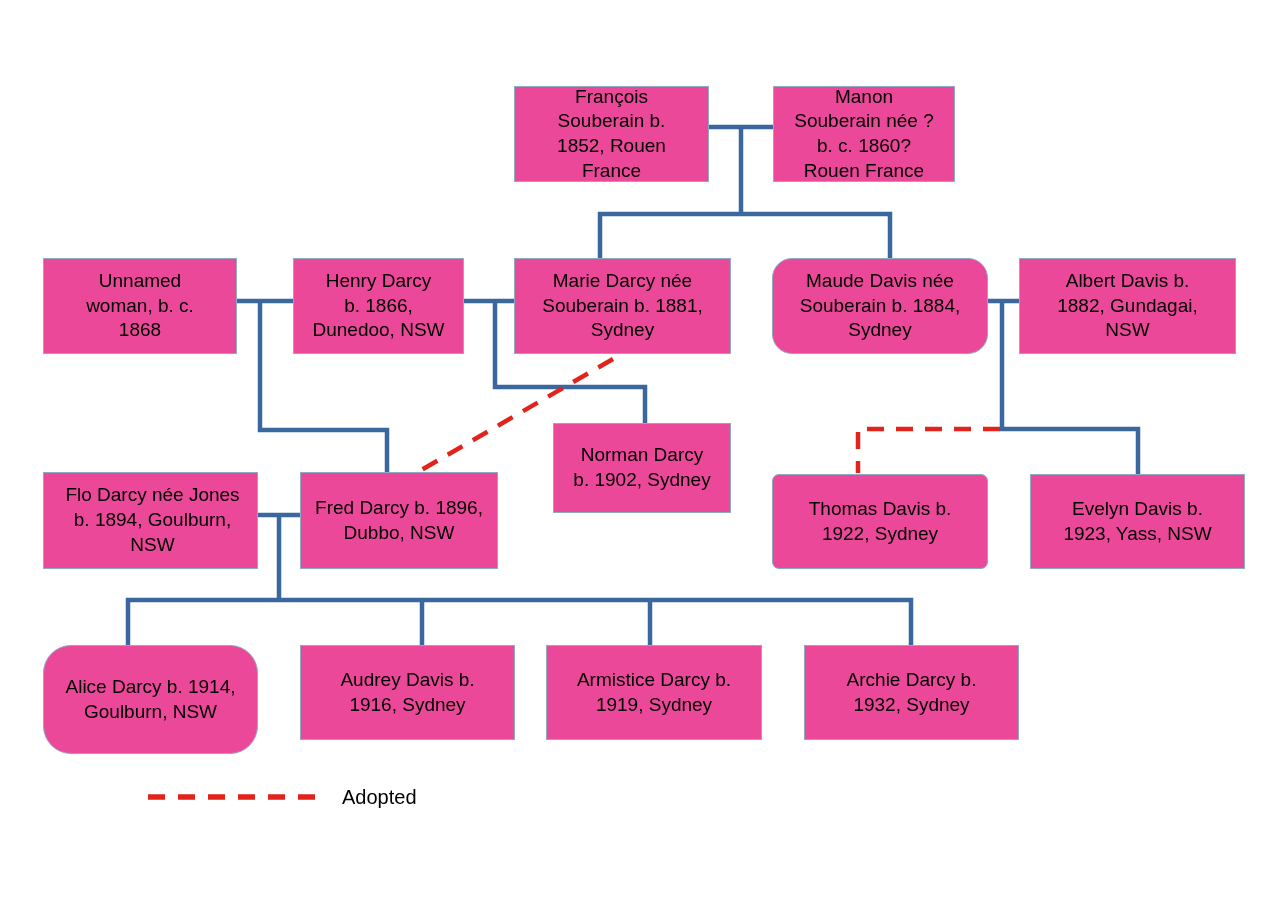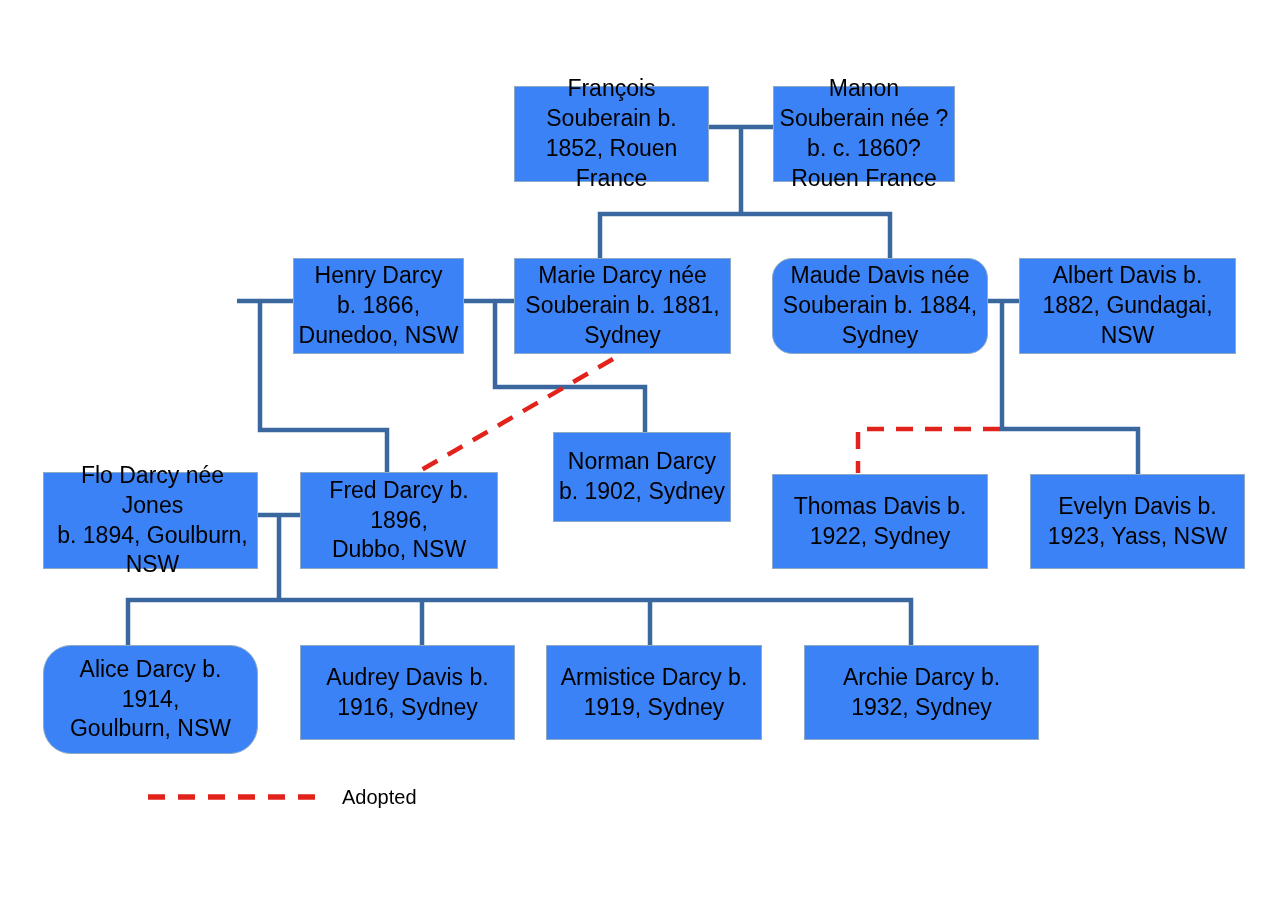--- a/index.html
+++ b/index.html
@@ -41,27 +41,27 @@
   .legend-red-line {
     stroke: var(--adopted-line);
     stroke-width: 5.5;
     fill: none;
     stroke-dasharray: 17 13;
   }
   .person-box {
     position: absolute;
     box-sizing: border-box;
     border: 1.5px solid var(--box-border);
-    background: #3b82f6;
+    background: #ec4899;
     display: flex;
     align-items: center;
     justify-content: center;
     text-align: center;
     color: var(--text-color);
-    font-size: 23px;
+    font-size: 19px;
     line-height: 1.3;
     padding: 2px 4px;
   }
   .person-label {
     white-space: pre-line;
   }
   .legend-label {
     position: absolute;
     left: 342px;
     top: 786px;
@@ -99,20 +99,25 @@
 1852, Rouen
 France</span>
   </div>
   <div class="person-box" style="left:773px; top:86px; width:182px; height:96px;">
     <span class="person-label">Manon
 Souberain née ?
 b. c. 1860?
 Rouen France</span>
   </div>
 
+  <div class="person-box" style="left:43px; top:258px; width:194px; height:96px;">
+    <span class="person-label">Unnamed
+woman, b. c.
+1868</span>
+  </div>
   <div class="person-box" style="left:293px; top:258px; width:171px; height:96px;">
     <span class="person-label">Henry Darcy
 b. 1866,
 Dunedoo, NSW</span>
   </div>
   <div class="person-box" style="left:514px; top:258px; width:217px; height:96px;">
     <span class="person-label">Marie Darcy née
 Souberain b. 1881,
 Sydney</span>
   </div>
@@ -129,45 +134,45 @@
 
   <div class="person-box" style="left:43px; top:472px; width:215px; height:97px;padding-left:8px;">
     <span class="person-label">Flo Darcy née Jones
 b. 1894, Goulburn,
 NSW</span>
   </div>
   <div class="person-box" style="left:300px; top:472px; width:198px; height:97px;">
     <span class="person-label">Fred Darcy b. 1896,
 Dubbo, NSW</span>
   </div>
-  <div class="person-box" style="left:553px; top:432px; width:178px; height:90px;">
+  <div class="person-box" style="left:553px; top:423px; width:178px; height:90px;">
     <span class="person-label">Norman Darcy
 b. 1902, Sydney</span>
   </div>
-  <div class="person-box" style="left:772px; top:474px; width:216px; height:95px;">
+  <div class="person-box" style="left:772px; top:474px; width:216px; height:95px;border-radius:7px;">
     <span class="person-label">Thomas Davis b.
 1922, Sydney</span>
   </div>
   <div class="person-box" style="left:1030px; top:474px; width:215px; height:95px;">
     <span class="person-label">Evelyn Davis b.
 1923, Yass, NSW</span>
   </div>
 
   <div class="person-box" style="left:43px; top:645px; width:215px; height:109px;border-radius:28px;">
     <span class="person-label">Alice Darcy b. 1914,
 Goulburn, NSW</span>
   </div>
   <div class="person-box" style="left:300px; top:645px; width:215px; height:95px;">
     <span class="person-label">Audrey Davis b.
 1916, Sydney</span>
   </div>
   <div class="person-box" style="left:546px; top:645px; width:216px; height:95px;">
     <span class="person-label">Armistice Darcy b.
 1919, Sydney</span>
   </div>
-  <div class="person-box" style="left:804px; top:645px; width:235px; height:95px;">
+  <div class="person-box" style="left:804px; top:645px; width:215px; height:95px;">
     <span class="person-label">Archie Darcy b.
 1932, Sydney</span>
   </div>
 
   <div class="legend-label">Adopted</div>
 
 </div>
 
 </body></html>

